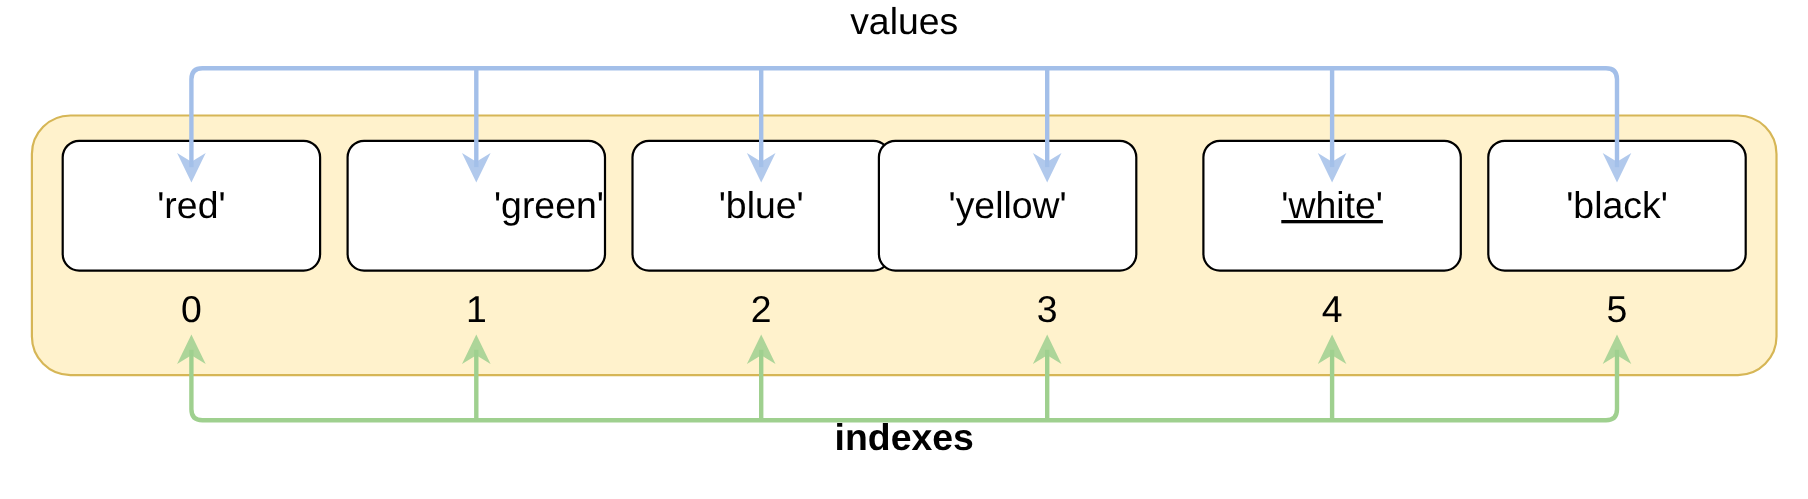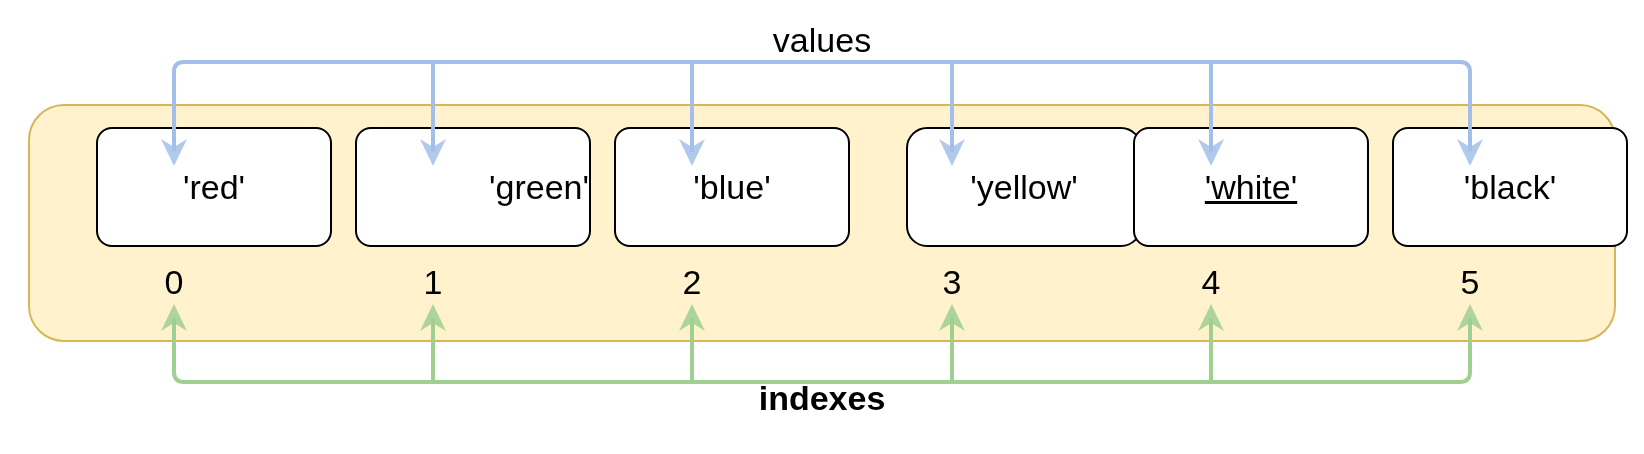--- a/index.html
+++ b/index.html
@@ -24,21 +24,21 @@
   }
   .top-label, .bottom-label {
     position: absolute;
     left: 0;
     width: 1644px;
     text-align: center;
     font-size: 34px;
     line-height: 40px;
     color: var(--text);
   }
-  .top-label { top: 20px; }
+  .top-label { top: 0; }
   .bottom-label { top: 378px; font-weight: bold; }
   .list-container {
     position: absolute;
     left: 28px;
     top: 104px;
     width: 1588px;
     height: 238px;
     background: var(--container-fill);
     border: 2.5px solid var(--container-border);
     border-radius: 36px;
@@ -48,26 +48,25 @@
     top: 127px;
     width: 236px;
     height: 120px;
     background: var(--box-fill);
     border: 2.5px solid var(--box-border);
     border-radius: 16px;
     display: flex;
     align-items: center;
     justify-content: center;
     font-size: 34px;
-    margin-left: 40px;
   }
   .box-0 { left: 56px; }
   .box-1 { left: 315px; justify-content: flex-end; }
   .box-2 { left: 574px; text-align: center; }
-  .box-3 { left: 866px; border-radius: 21px; }
+  .box-3 { left: 798px; }
   .box-4 { left: 1093px; text-decoration: underline; }
   .box-5 { left: 1352px; }
   .index-label {
     position: absolute;
     top: 262px;
     width: 80px;
     text-align: center;
     font-size: 34px;
     line-height: 40px;
   }

